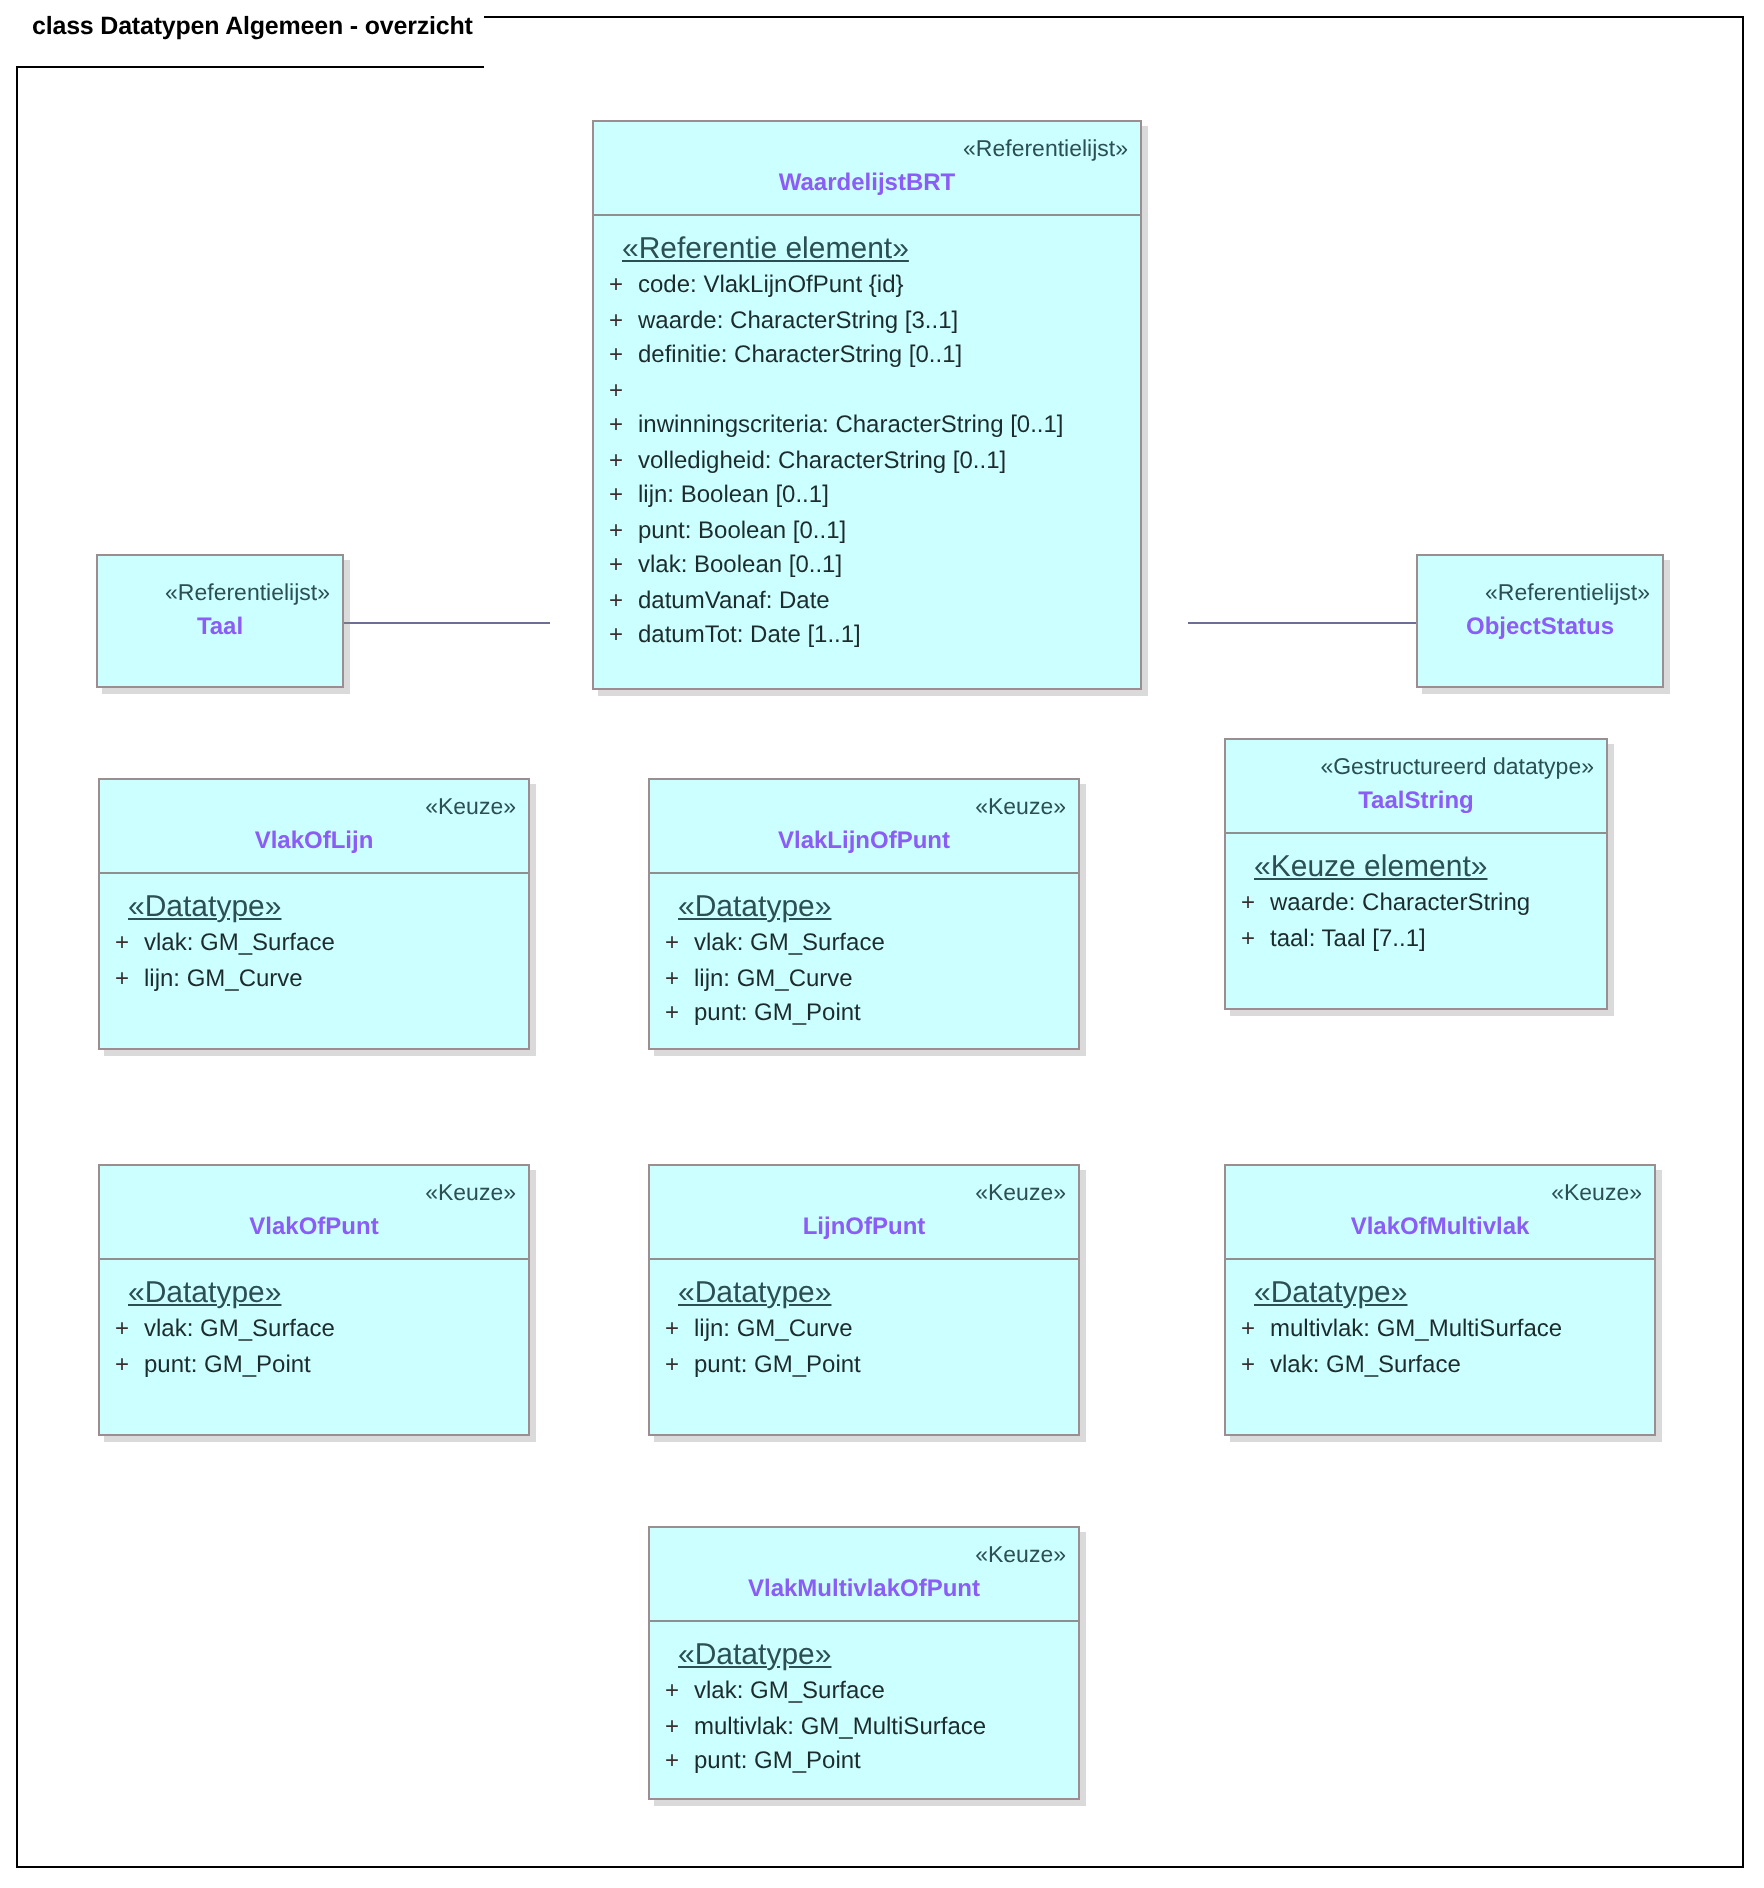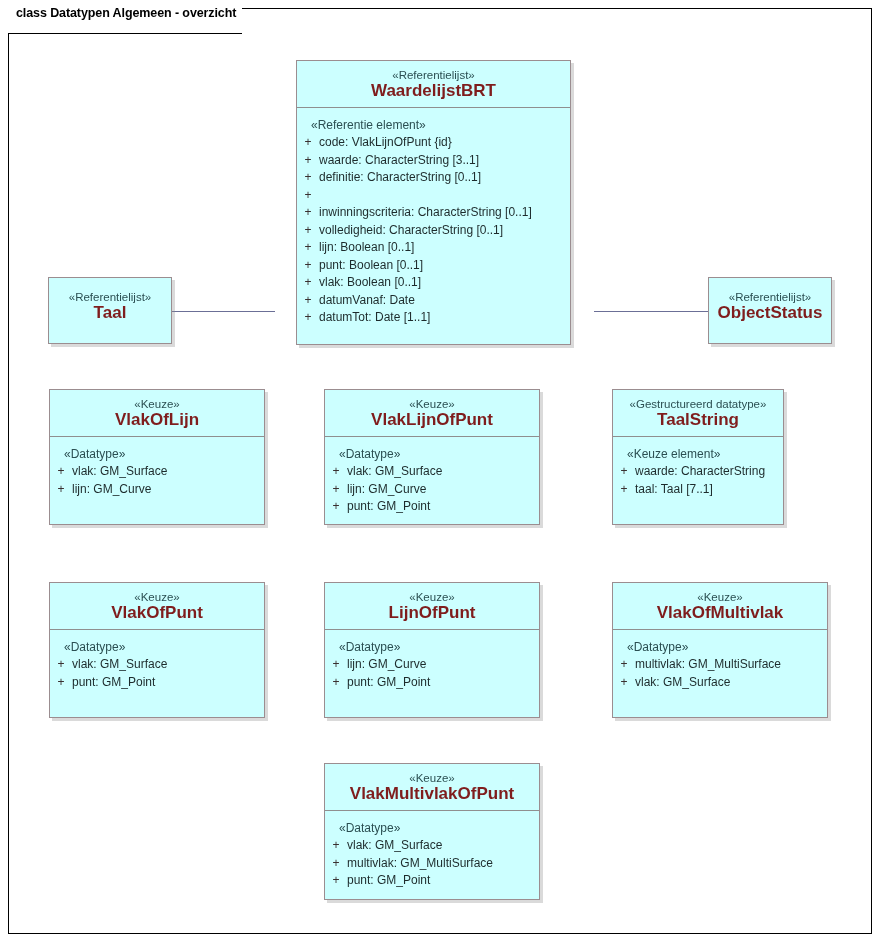--- a/index.html
+++ b/index.html
@@ -90,37 +90,39 @@
     box-sizing: border-box;
   }
   .uml-class.no-compartment .uml-header {
     border-bottom: none;
   }
   .uml-stereotype {
     font-size: 11.5px;
     color: #2b4f52;
     line-height: 15px;
     white-space: nowrap;
+    text-align: right;
   }
   .uml-name {
-    font-size: 17px;
+    font-size: 12px;
     font-weight: bold;
-    color: #7f1d1d;
+    color: #8b5cf6;
     line-height: 16px;
     white-space: nowrap;
   }
   .uml-body {
     padding: 8px 0 10px 0;
   }
   .compartment-stereotype {
-    font-size: 12px;
+    font-size: 15px;
     color: #2b4f52;
     line-height: 18px;
     padding-left: 14px;
     white-space: nowrap;
+    text-decoration: underline;
   }
   .attr-row {
     display: flex;
     align-items: baseline;
     line-height: 17.5px;
     white-space: nowrap;
   }
   .attr-vis {
     width: 22px;
     text-align: center;
@@ -267,21 +269,21 @@
         <span class="attr-vis">+</span>
         <span class="attr-text">lijn: GM_Curve</span>
       </div>
     <div class="attr-row">
         <span class="attr-vis">+</span>
         <span class="attr-text">punt: GM_Point</span>
       </div>
   </div>
 </div>
 
-<div class="uml-class" style="left:612px; top:389px; width:172px; height:136px;">
+<div class="uml-class" style="left:612px; top:369px; width:192px; height:136px;">
   <div class="uml-header">
     <div class="uml-stereotype">«Gestructureerd datatype»</div>
     <div class="uml-name">TaalString</div>
   </div>
   <div class="uml-body">
     <div class="compartment-stereotype">«Keuze element»</div>
     <div class="attr-row">
         <span class="attr-vis">+</span>
         <span class="attr-text">waarde: CharacterString</span>
       </div>

